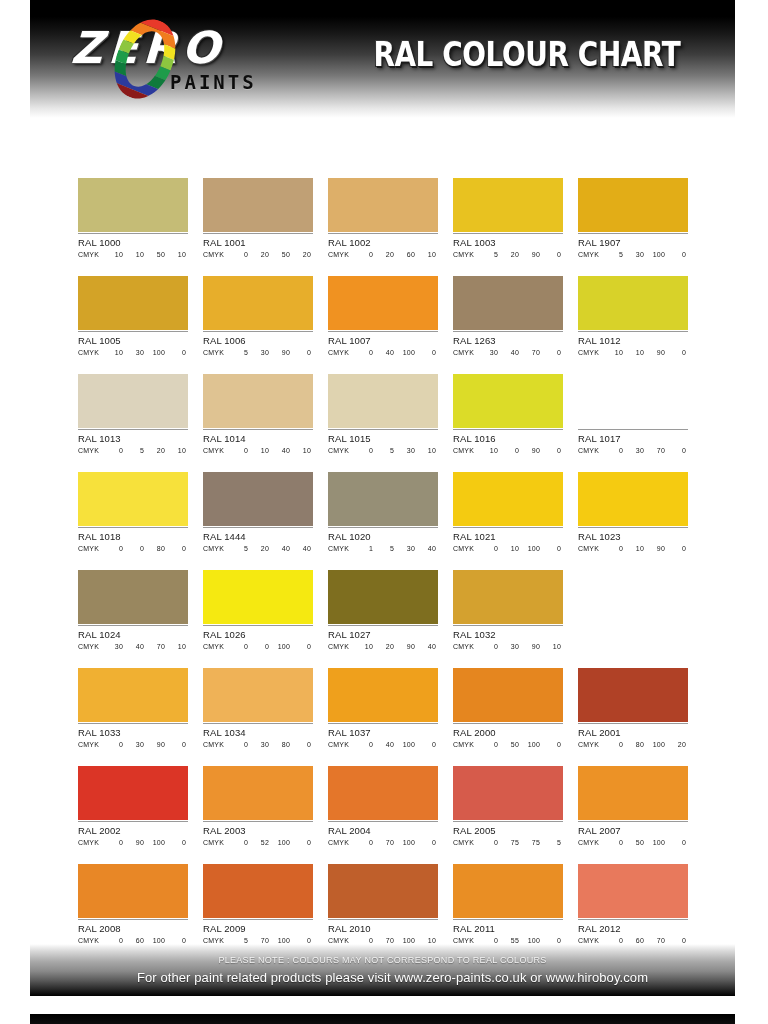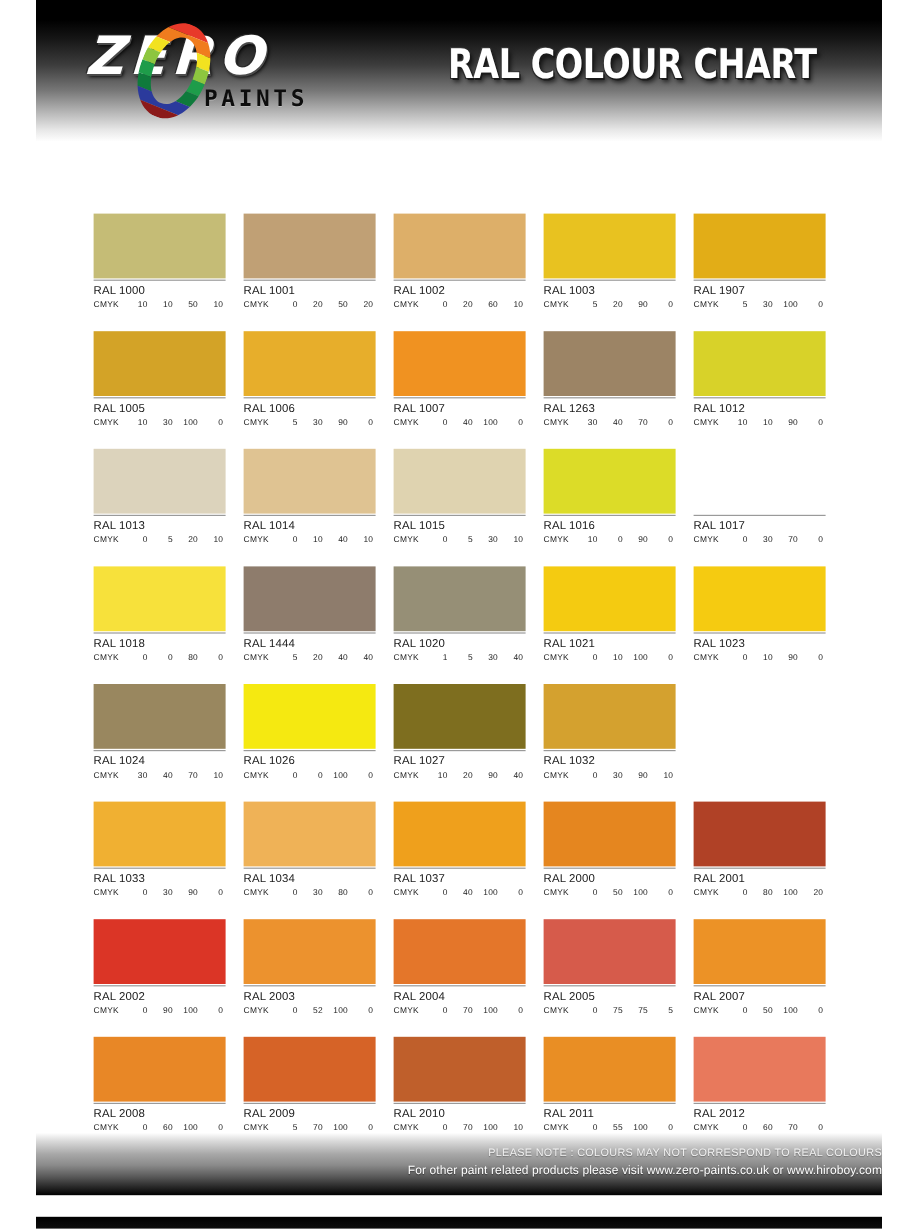--- a/index.html
+++ b/index.html
@@ -164,36 +164,36 @@
   
   .footer-banner {
     position: absolute;
     left: 30px;
     bottom: 14px;
     width: 705px;
     height: 52px;
     background: linear-gradient(to bottom,
         #ffffff 0%, #d8d8d8 14%, #a8a8a8 34%,
         #8a8a8a 52%, #5a5a5a 70%, #2a2a2a 86%, #000000 100%);
-    text-align: right;
+    text-align: center;
   }
   .footer-line1 {
     position: absolute;
     left: 0; right: 0;
     top: 11px;
     font-size: 9px;
     color: #f2f2f2;
     letter-spacing: .3px;
     text-shadow: 0 1px 1px rgba(0,0,0,.35);
   }
   .footer-line2 {
     position: absolute;
     left: 0; right: 0;
     top: 26px;
-    font-size: 10px;
+    font-size: 13px;
     color: #ffffff;
     letter-spacing: .1px;
     text-shadow: 0 1px 1px rgba(0,0,0,.5);
     padding-left: 20px;
   }
 
   
   .page-gap {
     position: absolute;
     left: 0;

